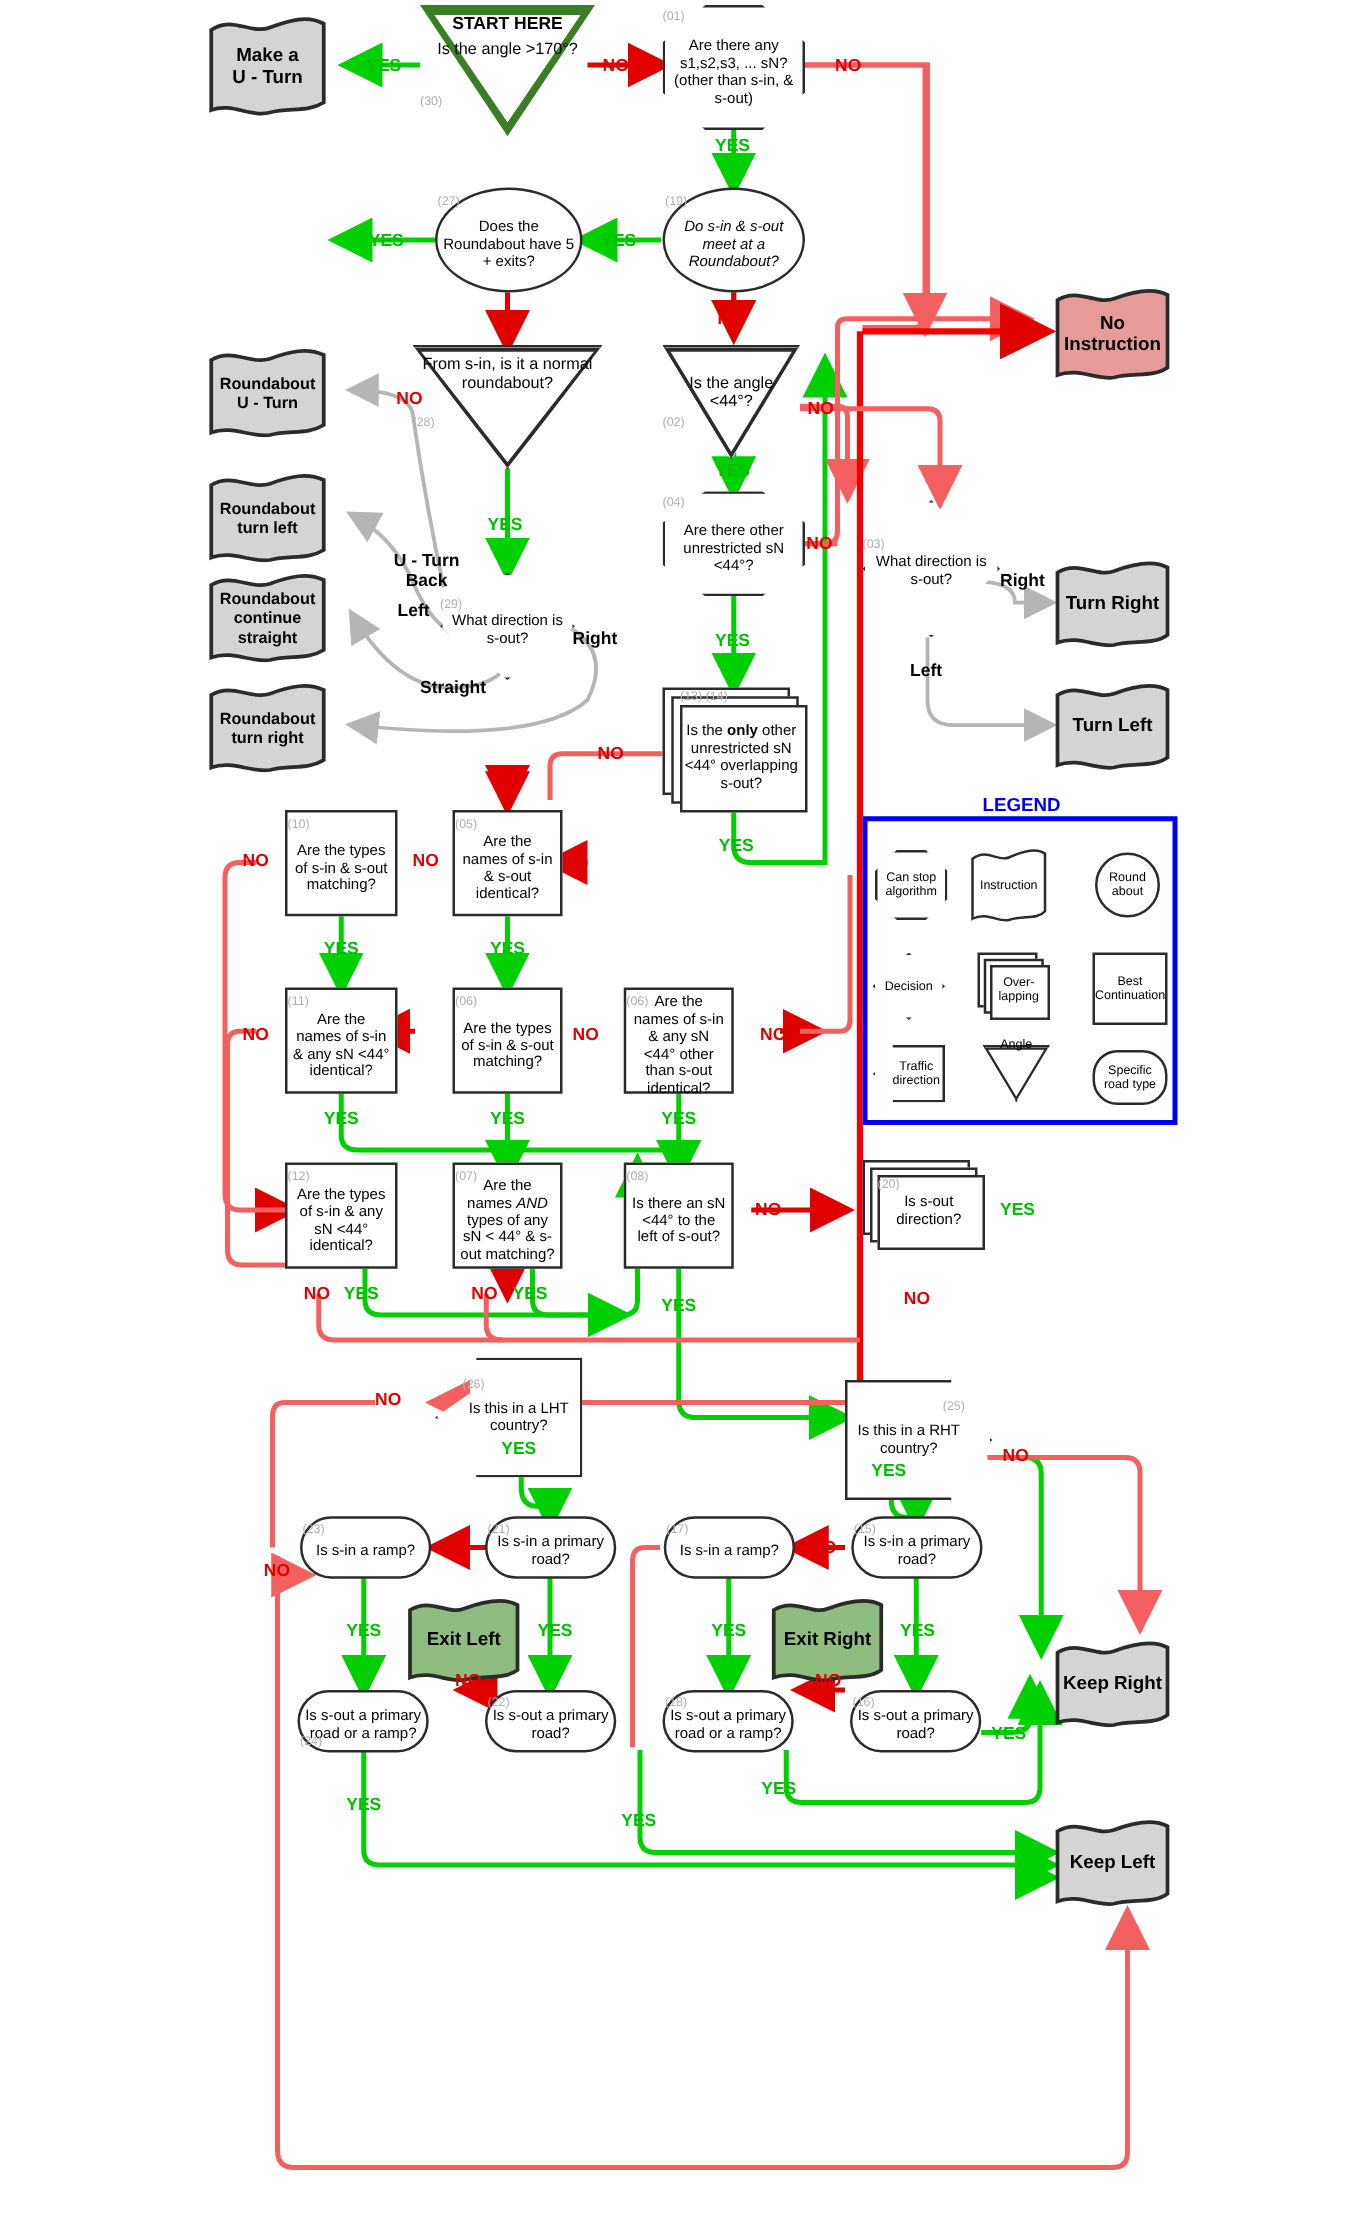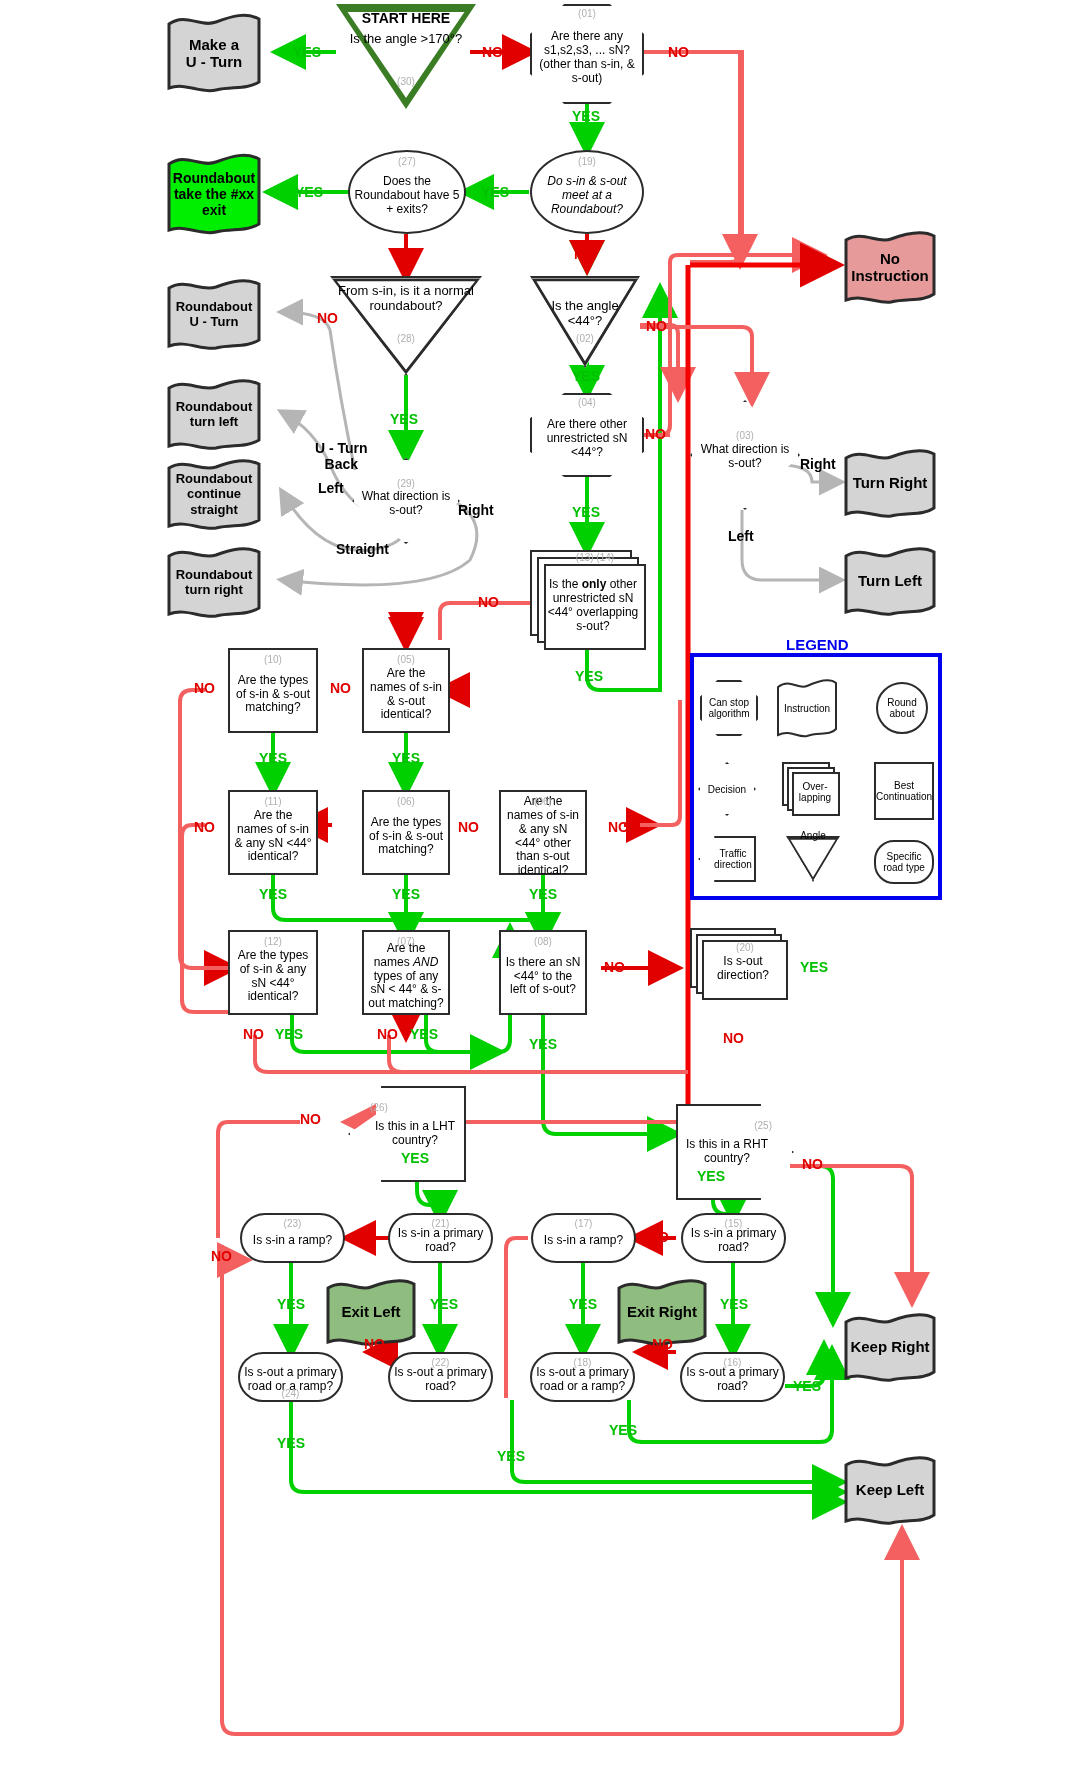--- a/index.html
+++ b/index.html
@@ -1,21 +1,21 @@
 <!DOCTYPE html>
 <html><head>
 <meta charset="utf-8">
 <style>
   html,body{margin:0;padding:0;background:#fff;}
   body{font-family:"Liberation Sans", sans-serif;}
   #canvas{position:relative;width:979px;height:1776px;overflow:hidden;background:#fff;}
   #svglayer{position:absolute;left:0;top:0;width:1080px;height:1776px;}
   .node{position:absolute;box-sizing:border-box;display:flex;align-items:center;justify-content:center;text-align:center;}
   .node .txt{position:relative;z-index:3;line-height:1.16;padding:0 4px;}
-  .nid{position:absolute;top:4px;left:0;right:0;text-align:center;font-size:10px;color:#b0b0b0;z-index:4;}
+  .nid{position:absolute;top:4px;left:0;right:0;text-align:left;font-size:10px;color:#b0b0b0;z-index:4;}
 
   
   .rect{border:2px solid #2b2b2b;background:#fff;font-size:13px;color:#000;}
 
   
   .oct{font-size:13px;color:#000;}
   .oct .shape{position:absolute;inset:0;background:#fff;border:2px solid #2b2b2b;
     clip-path:polygon(30% 0,70% 0,100% 30%,100% 70%,70% 100%,30% 100%,0 70%,0 30%);
     -webkit-clip-path:polygon(30% 0,70% 0,100% 30%,100% 70%,70% 100%,30% 100%,0 70%,0 30%);}
 
@@ -237,28 +237,20 @@
 <div class="node circ" style="left:530px;top:150px;width:114px;height:84px;">
   <div class="txt" style="font-size:12px;margin-top:8px;font-style:italic;">Do s-in &amp; s-out meet at a Roundabout?</div>
   <div class="nid">(19)</div>
 </div>
 
 <div class="node circ" style="left:348px;top:150px;width:118px;height:84px;">
   <div class="txt" style="font-size:12px;margin-top:8px;">Does the Roundabout have 5 + exits?</div>
   <div class="nid">(27)</div>
 </div>
 
-<div class="node flag" style="left:166px;top:152px;width:96px;height:84px;">
-  <div class="shape">
-        <svg viewBox="0 0 96 84" preserveAspectRatio="none">
-          <path d="M3,12 C20,0 34,16 50,10 C66,4 80,0 93,7 L93,72 C80,80 66,76 50,80 C34,84 20,72 3,78 Z" fill="#00ee00" stroke="#2b2b2b" stroke-width="3"></path>
-        </svg>
-      </div>
-  <div class="txt" style="font-size:14px;">Roundabout take the #xx exit</div>
-</div>
 
 <div class="node tri" style="left:330px;top:276px;width:152px;height:100px;">
   <div class="shape">
         <svg viewBox="0 0 152 100" preserveAspectRatio="none" style="position:absolute;left:0;top:0;width:100%;height:100%;">
           <polygon points="2,2 150,2 76,98" fill="#fff" stroke="#2b2b2b" stroke-width="3"></polygon>
         </svg>
       </div>
   <div class="txt" style="margin-top:7px;">From s-in, is it a normal roundabout?</div>
   <div class="nid" style="top:auto;bottom:32px;">(28)</div>
 </div>

